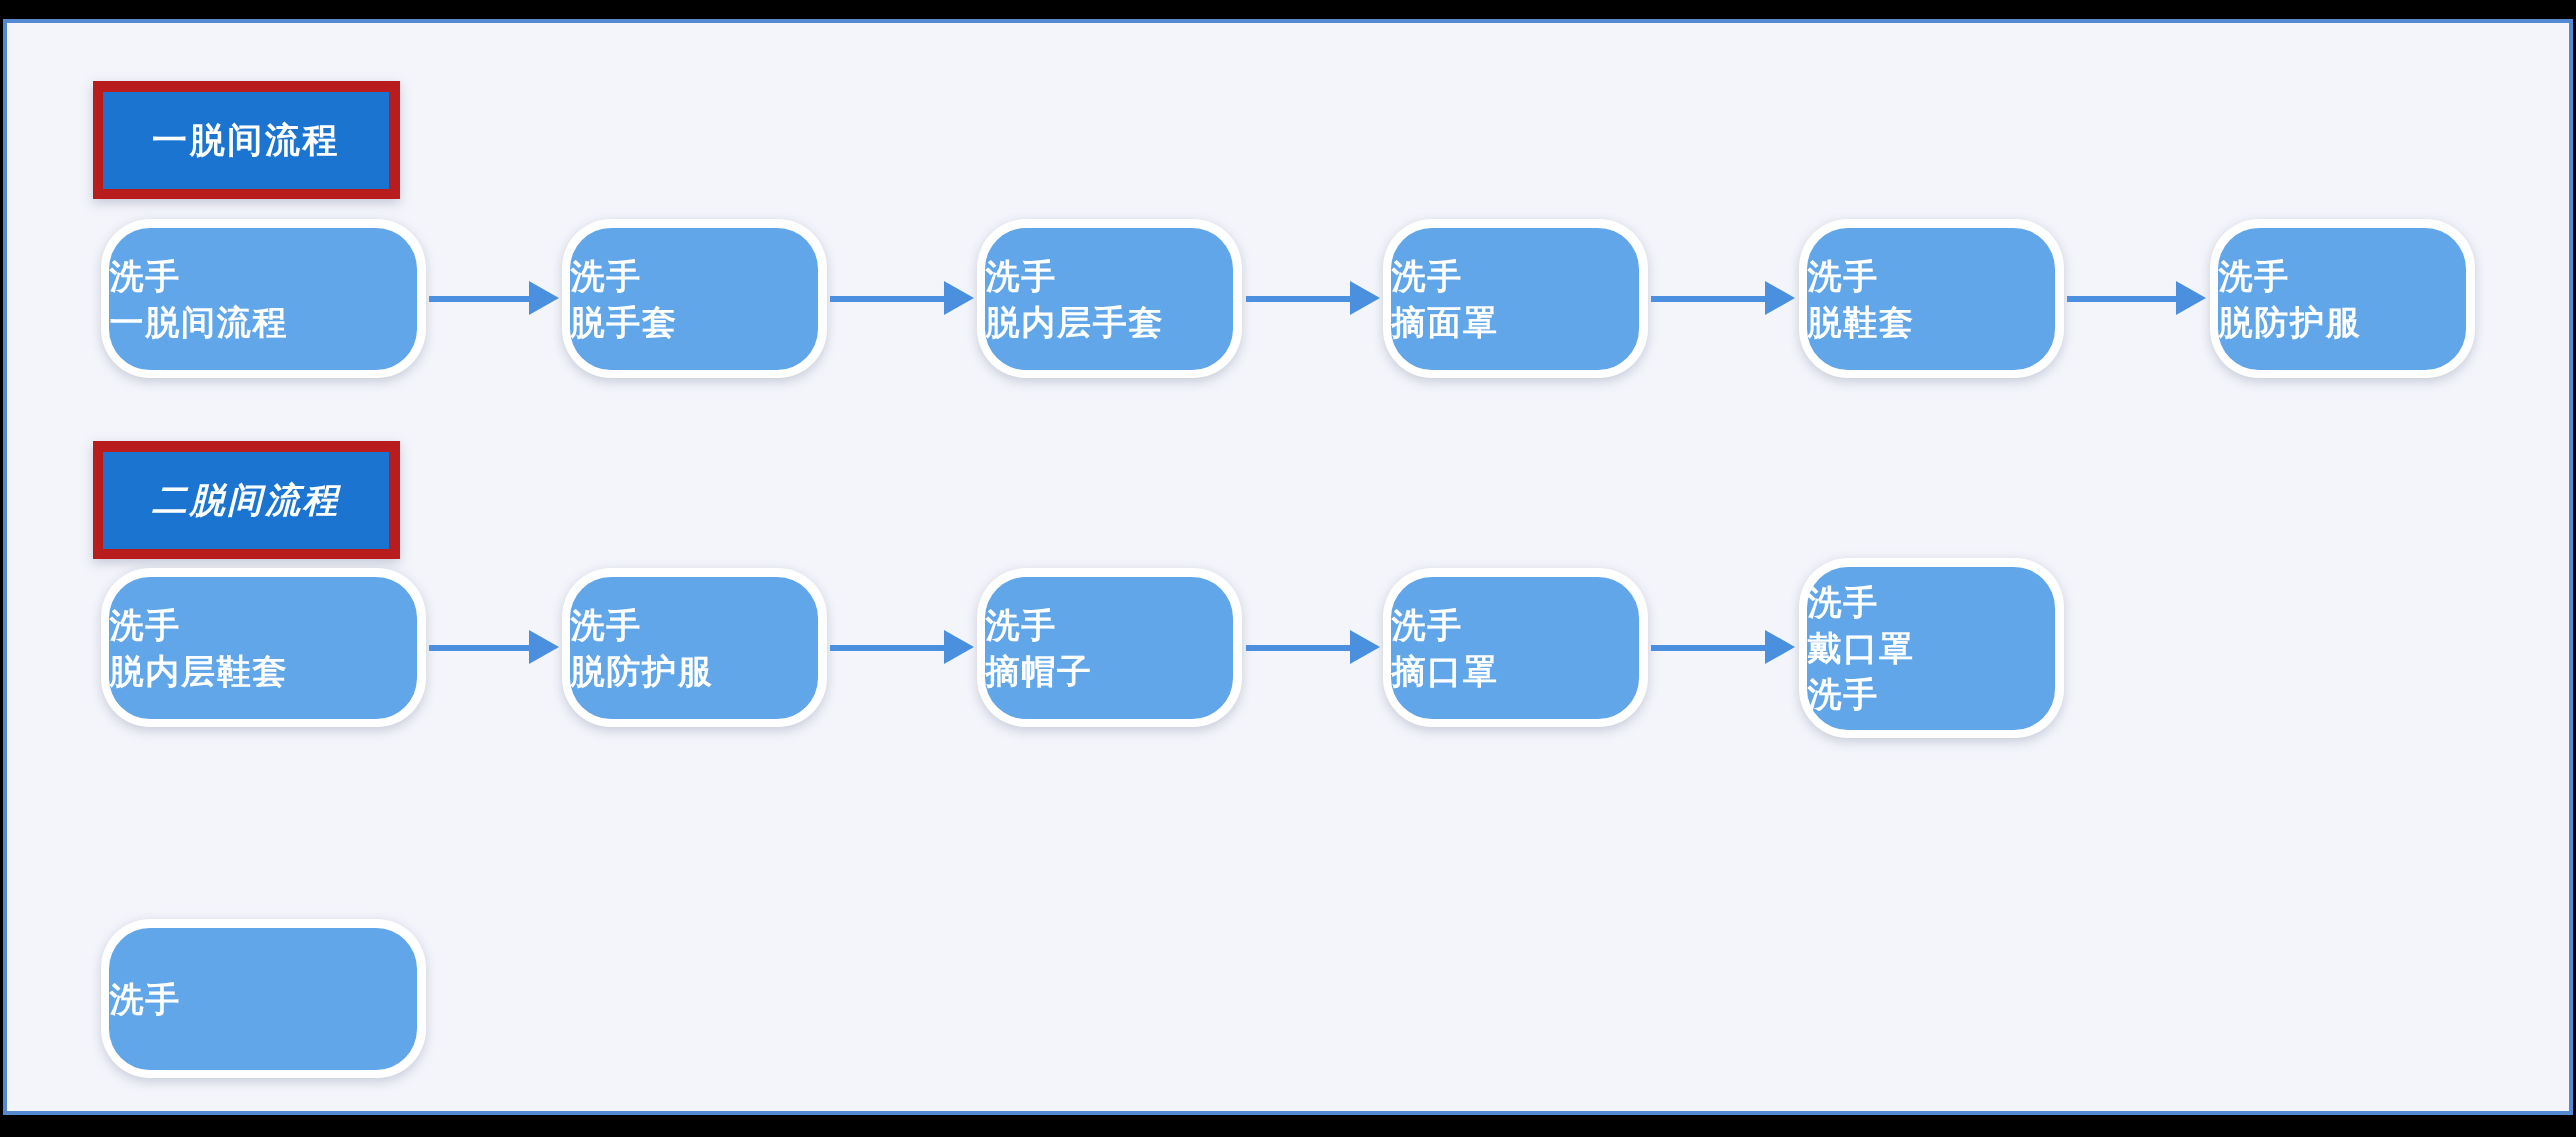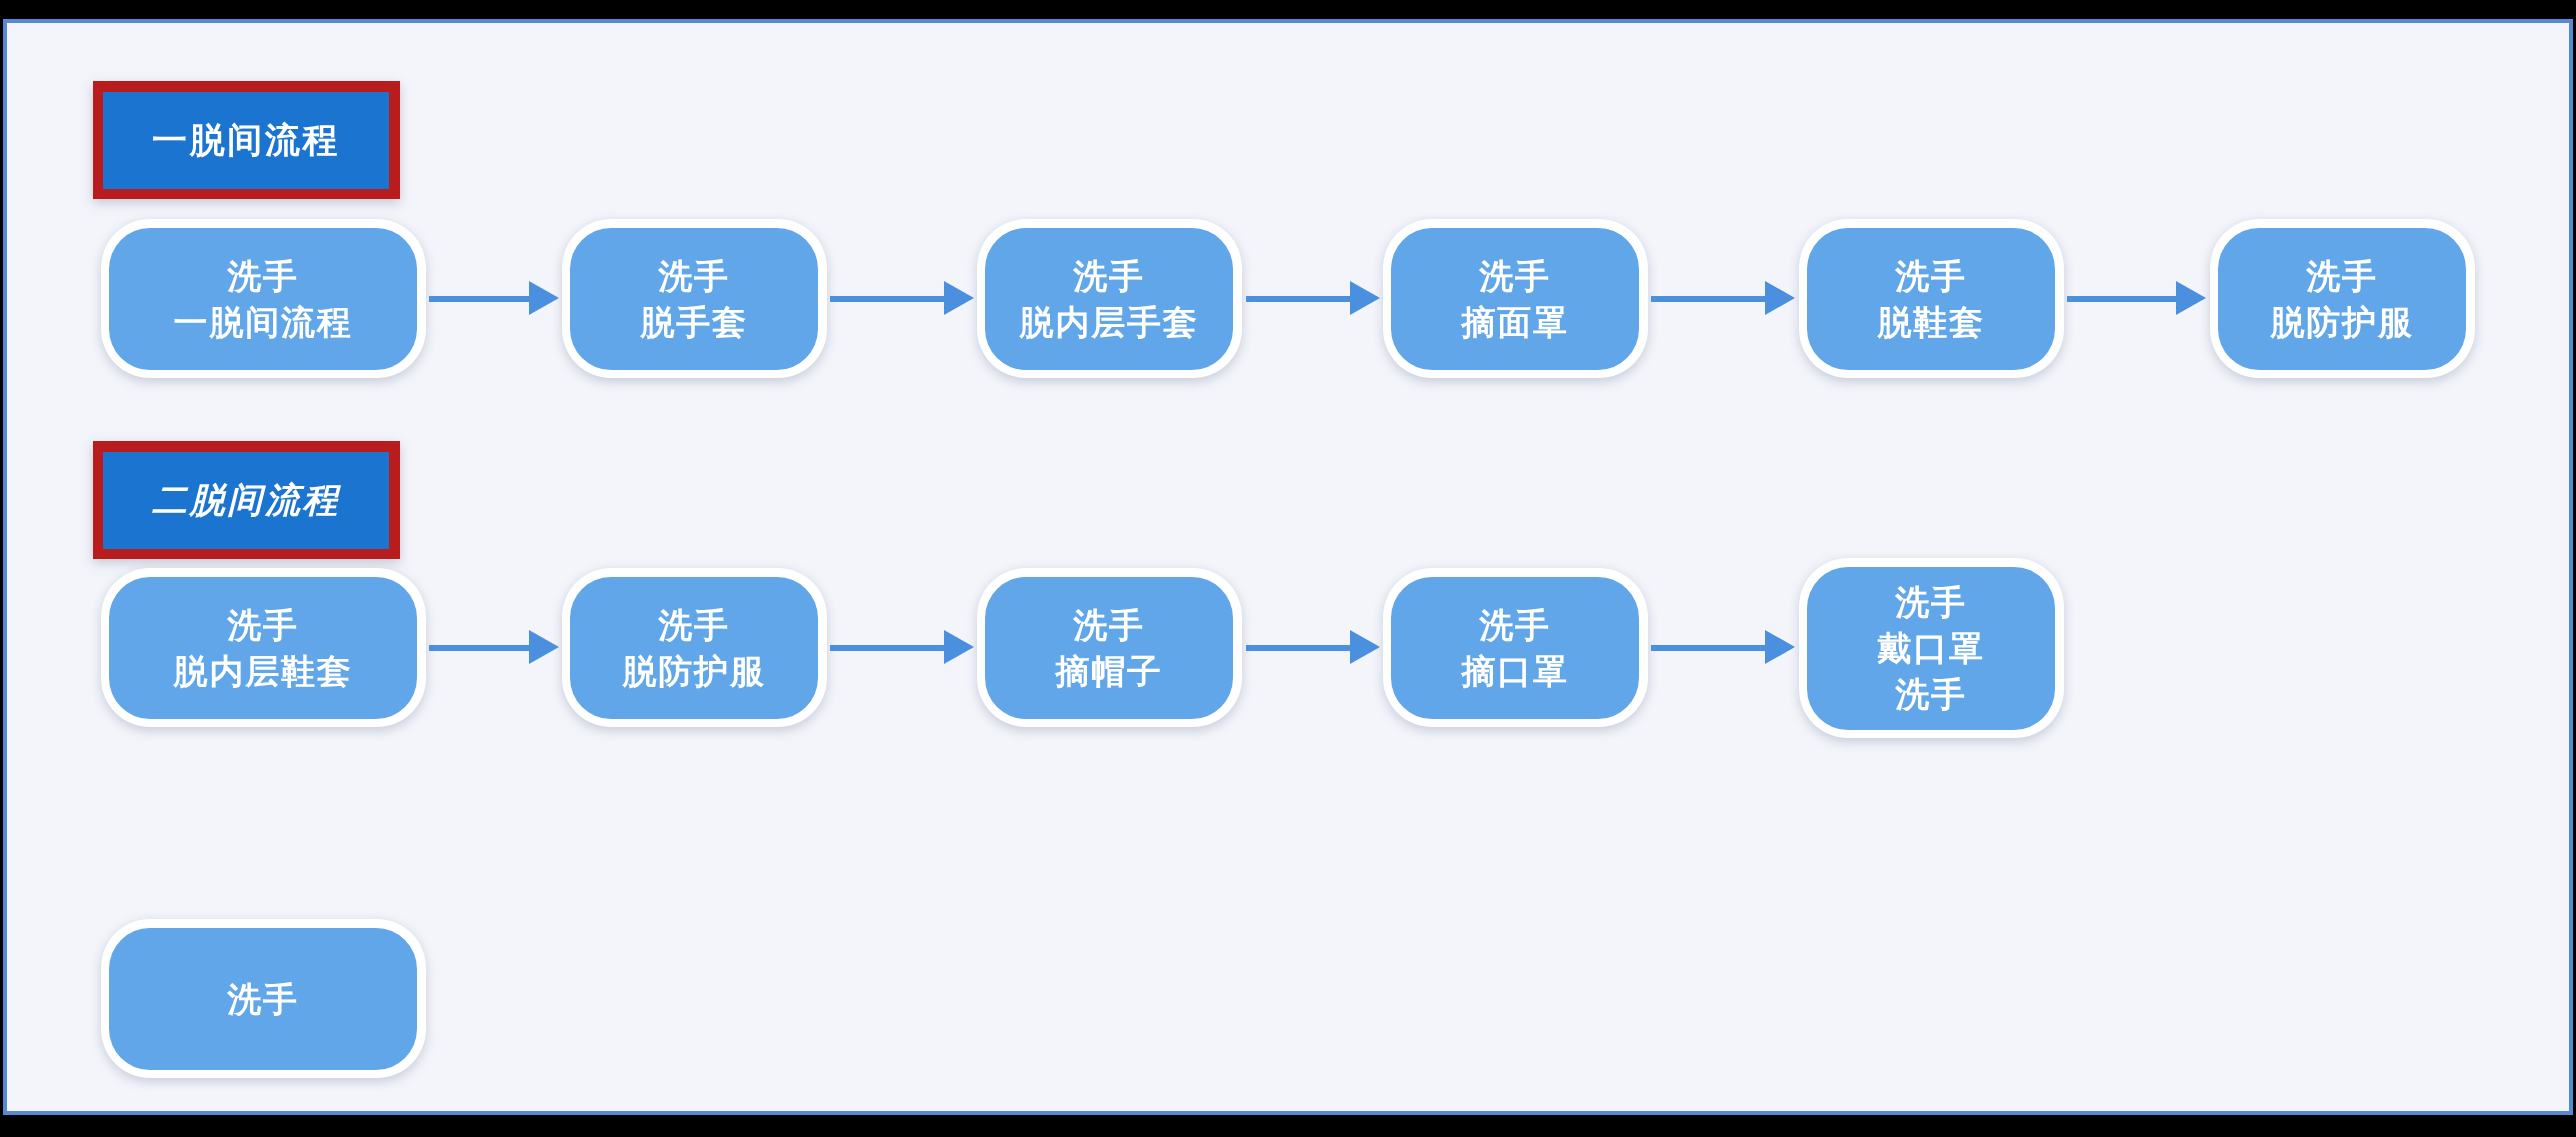--- a/index.html
+++ b/index.html
@@ -62,21 +62,20 @@
   .node-inner {
     position: absolute;
     left: 8.8px;
     top: 8.8px;
     right: 8.8px;
     bottom: 8.8px;
     background: var(--node-bg, #60a6e8);
     border-radius: 41px;
     display: flex;
     flex-direction: column;
-    align-items: center;
     justify-content: center;
   }
   .node-line {
     color: var(--text-col, #ffffff);
     font-size: 34px;
     font-weight: bold;
     line-height: 46px;
     letter-spacing: 1.8px;
     white-space: nowrap;
   }

